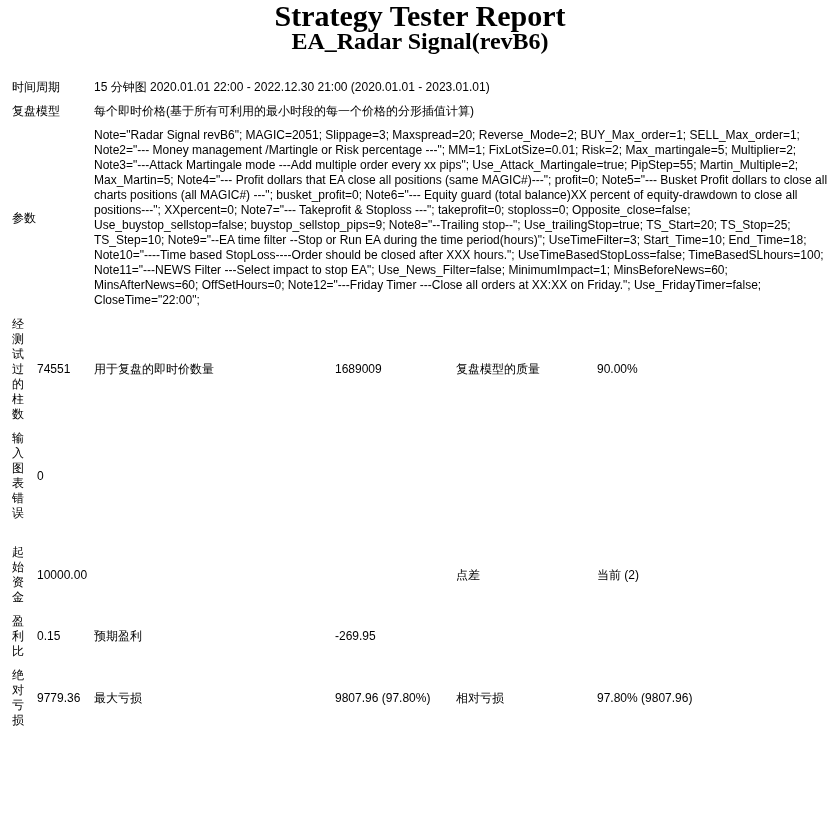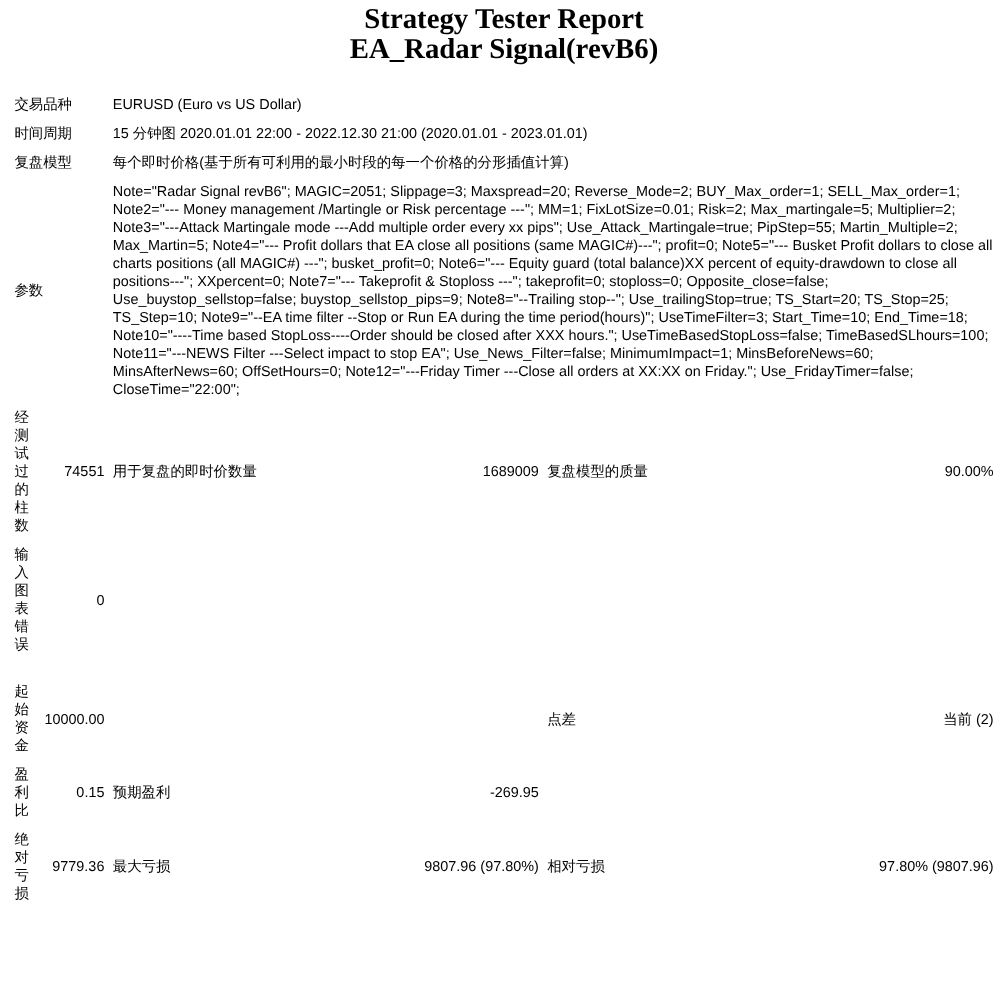--- a/index.html
+++ b/index.html
@@ -11,38 +11,38 @@
     color: #000;
     font-family: "Liberation Sans", "DejaVu Sans", sans-serif;
     font-size: 12px;
   }
   .title-block {
     text-align: center;
     font-family: "Liberation Serif", "DejaVu Serif", serif;
     font-weight: bold;
     margin-bottom: 22px;
   }
-  .title-main  { font-size: 24px; line-height: 28px; }
+  .title-main  { font-size: 30px; line-height: 28px; }
   .title-ea    { font-size: 24px; line-height: 23px; }
   .title-server{ font-size: 13px; line-height: 16px; }
 
   table.report {
     width: 100%;
     table-layout: fixed;
     border-collapse: separate;
     border-spacing: 1px;
   }
   table.report td {
     padding: 4px 3px;
     vertical-align: middle;
     line-height: 15px;
     overflow: hidden;
   }
   td.rowlab { word-break: break-all; margin-left: 12px; }   
-  td.val    { text-align: right; white-space: nowrap; }
+  td.val    { white-space: nowrap; }
   td.lab    { text-align: left; }
   tr.spacer td { padding: 0; height: 14px; }
 </style>
 </head>
 <body>
 
 <div class="title-block">
   <div class="title-main">Strategy Tester Report</div>
   <div class="title-ea">EA_Radar Signal(revB6)</div>
 </div>
@@ -51,24 +51,20 @@
   <colgroup>
     <col style="width:24px">
       <col style="width:56px">
       <col style="width:240px">
     <col style="width:120px">
       <col style="width:140px">
       <col>
   </colgroup>
 
   <tbody>
-      <tr>
-    <td class="lab" colspan="2">交易品种</td>
-    <td class="lab" colspan="4">EURUSD (Euro vs US Dollar)</td>
-  </tr>
 
   <tr>
     <td class="lab" colspan="2">时间周期</td>
     <td class="lab" colspan="4">15 分钟图 2020.01.01 22:00 - 2022.12.30 21:00 (2020.01.01 - 2023.01.01)</td>
   </tr>
 
   <tr>
     <td class="lab" colspan="2">复盘模型</td>
     <td class="lab" colspan="4">每个即时价格(基于所有可利用的最小时段的每一个价格的分形插值计算)</td>
   </tr>

